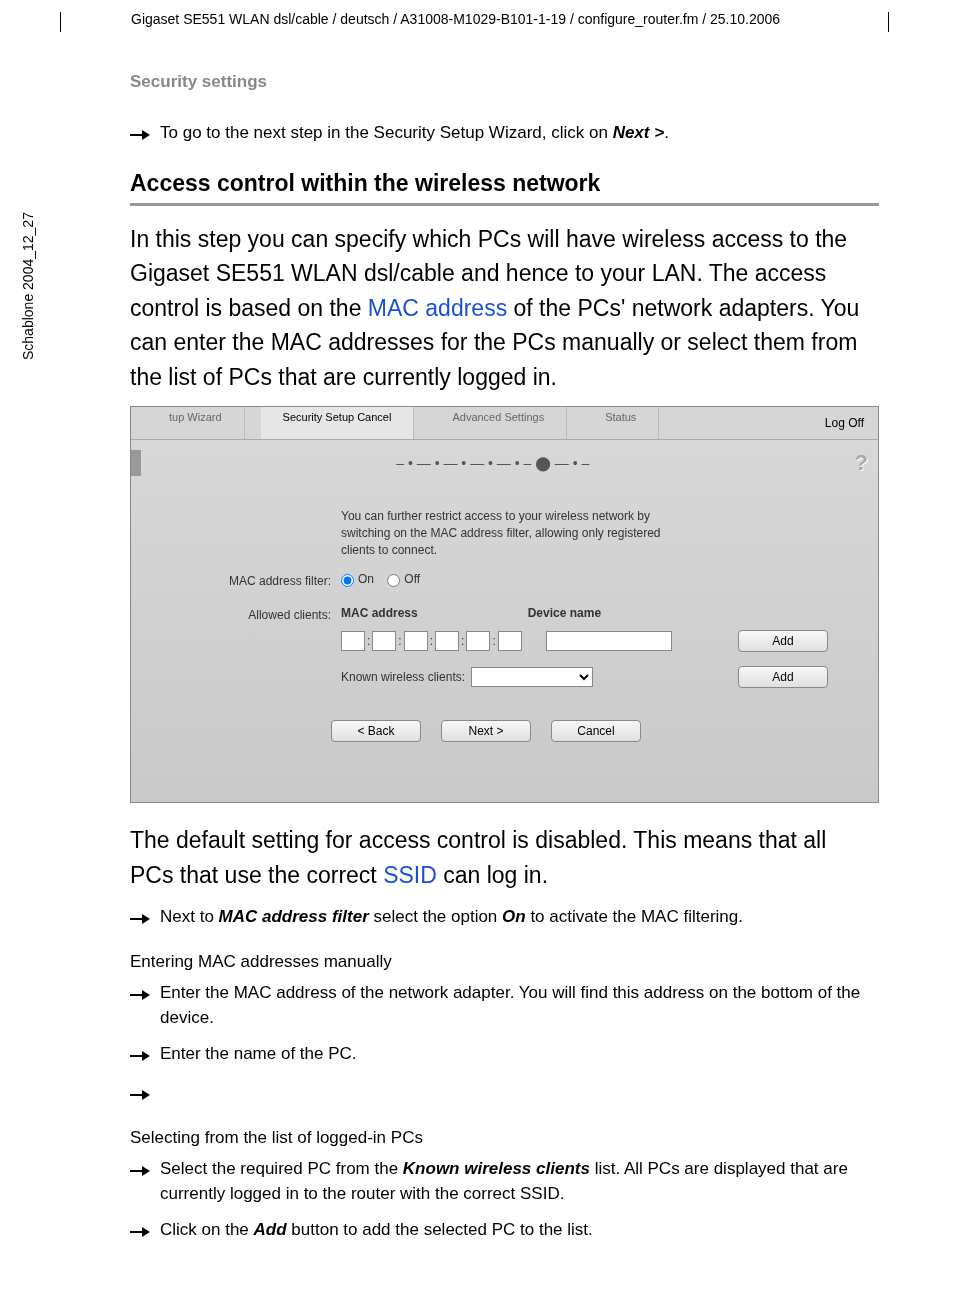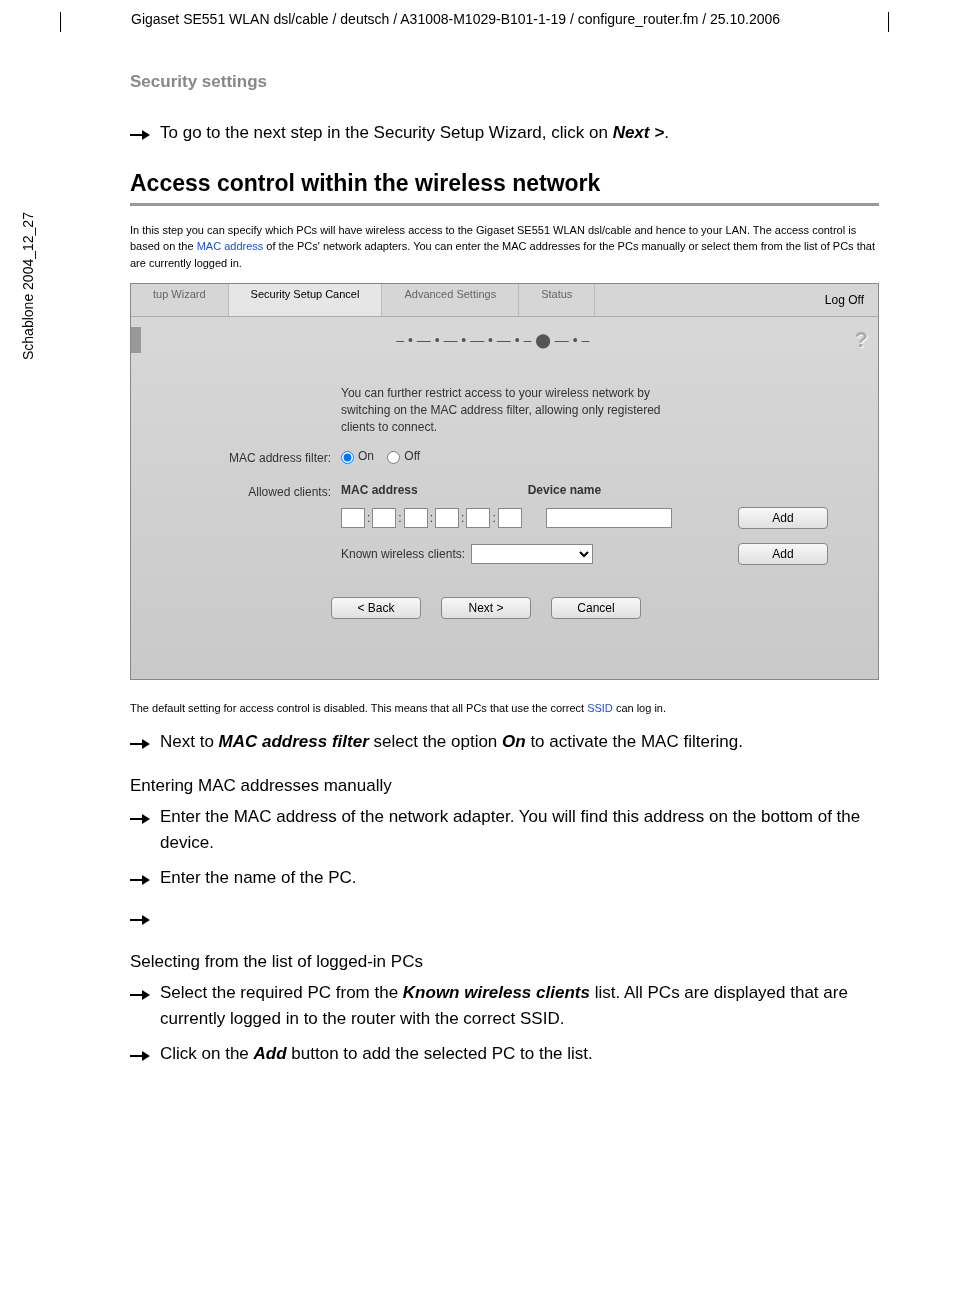--- a/index.html
+++ b/index.html
@@ -60,21 +60,21 @@
     font-size: 23px;
     font-weight: bold;
     margin: 20px 0 6px 0;
   }
   .hr {
     border: none;
     border-top: 3px solid #999;
     margin: 0 0 16px 0;
   }
   p {
-    font-size: 11px;
+    font-size: 23px;
     line-height: 1.5;
     margin: 0 4px 12px 0;
   }
   .link { color: #1a4fd6; }
   .bold-italic { font-weight: bold; font-style: italic; }
 
   
   .router-ui {
     border: 1px solid #888;
     background: linear-gradient(to bottom, #d9d9d9, #c9c9c9);
@@ -87,20 +87,21 @@
     display: flex;
     border-bottom: 1px solid #aaa;
     background: #d6d6d6;
   }
   .router-tab {
     padding: 4px 22px;
     border-right: 1px solid #bbb;
     font-size: 11px;
     color: #666;
     cursor: pointer;
+    margin-left: 16px;
   }
   .router-tab.active { color: #000; font-weight: normal; background: #e6e6e6;}
   .router-logoff {
     margin-left: auto;
     padding: 9px 14px;
     font-size: 12px;
     color: #000;
     cursor: pointer;
   }
   .breadcrumb-row {

